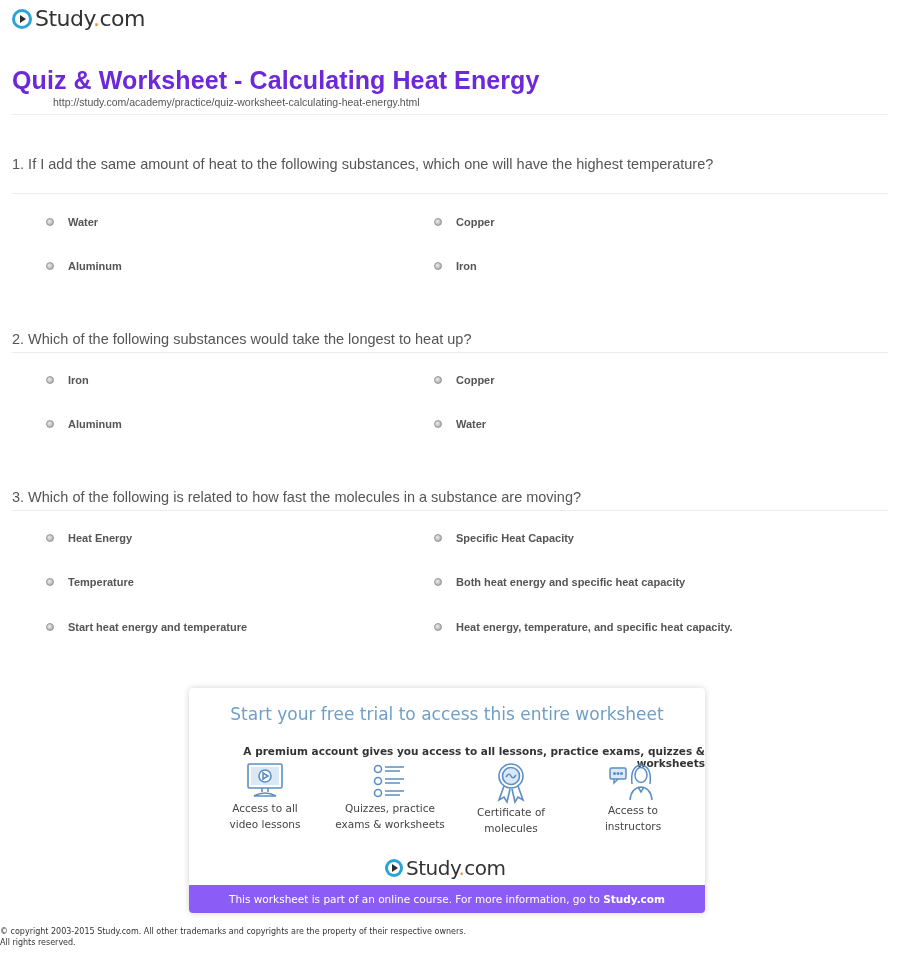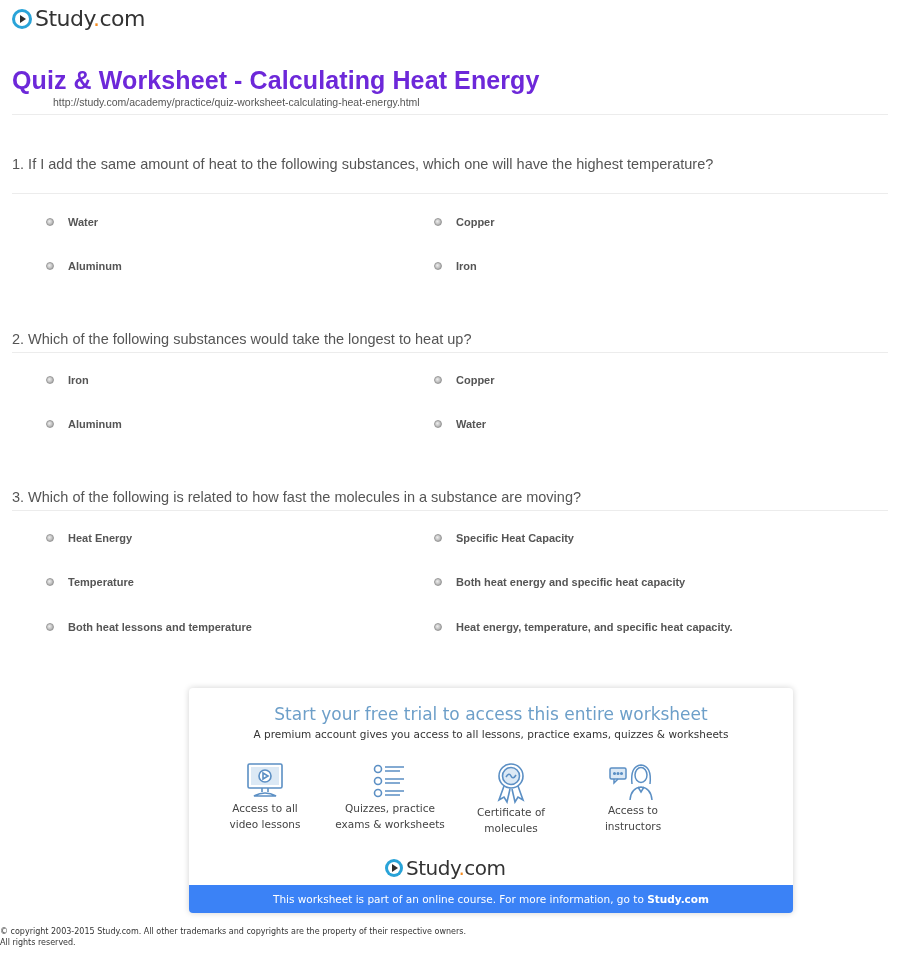--- a/index.html
+++ b/index.html
@@ -20,34 +20,34 @@
     #top-logo .word { font-size: 22px; margin-left: 3px; line-height: 26px; }
 
     .page-title { position: absolute; left: 12px; top: 66px; font-size: 25px; font-weight: bold; color: #6d28d9; letter-spacing: 0.1px; }
     .page-url { position: absolute; left: 12px; top: 96px; font-size: 10.5px; color: #555; padding-left: 41px; }
     .divider { position: absolute; left: 12px; width: 876px; height: 1px; background: #ececec; }
 
     .question { position: absolute; left: 12px; width: 876px; font-size: 14.5px; color: #555; line-height: 17px; }
     .option { position: absolute; display: flex; align-items: center; font-size: 11px; font-weight: bold; color: #555; }
     .radio { width: 8px; height: 8px; border-radius: 50%; background: radial-gradient(circle at 40% 40%, #eee 0%, #bbb 60%, #888 100%); border: 1px solid #999; margin-right: 14px; flex-shrink: 0; }
 
-    .promo { position: absolute; left: 189px; top: 688px; width: 604px; height: 225px; background: #fff; border-radius: 4px; box-shadow: 0 0 6px rgba(0,0,0,0.18); overflow: hidden; padding-left: 19px; }
+    .promo { position: absolute; left: 189px; top: 688px; width: 516px; height: 225px; background: #fff; border-radius: 4px; box-shadow: 0 0 6px rgba(0,0,0,0.18); overflow: hidden; padding-left: 19px; }
     .promo-title { position: absolute; left: 0; width: 100%; top: 16px; text-align: center; font-family: "DejaVu Sans", sans-serif; font-size: 17px; color: #6d9fc9; }
-    .promo-sub { position: absolute; left: 0; width: 100%; top: 40px; text-align: center; font-family: "DejaVu Sans", sans-serif; font-size: 10.5px; color: #333; }
+    .promo-sub { position: absolute; left: 0; width: 100%; top: 57px; text-align: right; font-family: "DejaVu Sans", sans-serif; font-size: 10.5px; color: #333; font-weight: bold; }
     .feature { position: absolute; top: 74px; width: 120px; text-align: center; }
     .feature svg { display: block; margin: 0 auto; }
     .feature-label { margin-top: 0; font-family: "DejaVu Sans", sans-serif; font-size: 10.5px; color: #444; line-height: 16px; }
 
     #promo-logo { left: 196px; top: 168px; }
     #promo-logo .mark { width: 18px; height: 18px; }
     #promo-logo .mark::before { left: 3px; top: 3px; width: 12px; height: 12px; }
     #promo-logo .mark::after { left: 7px; top: 5px; border-width: 4px 0 4px 6px; }
     #promo-logo .word { font-size: 20px; margin-left: 3px; line-height: 24px; }
 
-    .promo-bar { position: absolute; left: 0; bottom: 0; width: 100%; height: 28px; background: #3b82f6; color: #fff; font-family: "DejaVu Sans", sans-serif; font-size: 10.5px; text-align: center; line-height: 28px; }
+    .promo-bar { position: absolute; left: 0; bottom: 0; width: 100%; height: 28px; background: #8b5cf6; color: #fff; font-family: "DejaVu Sans", sans-serif; font-size: 10.5px; text-align: center; line-height: 28px; }
     .promo-bar b { font-weight: bold; }
 
     .copyright { position: absolute; left: 0; width: 901px; top: 926px; text-align: left; font-family: "DejaVu Sans", sans-serif; font-size: 8px; color: #333; line-height: 11px; }
   </style>
 </head>
 <body>
 
 <div class="logo" id="top-logo">
   <span class="mark"></span>
   <span class="word"><span>Study</span><span class="dot">.</span><span>com</span></span>
@@ -108,21 +108,21 @@
 <label class="option" style="left:46px;top:576px">
     <span class="radio"></span>
     <span>Temperature</span>
   </label>
 <label class="option" style="left:434px;top:576px">
     <span class="radio"></span>
     <span>Both heat energy and specific heat capacity</span>
   </label>
 <label class="option" style="left:46px;top:621px">
     <span class="radio"></span>
-    <span>Both heat lessons and temperature</span>
+    <span>Start heat energy and temperature</span>
   </label>
 <label class="option" style="left:434px;top:621px">
     <span class="radio"></span>
     <span>Heat energy, temperature, and specific heat capacity.</span>
   </label>
 
 <div class="promo">
   <div class="promo-title">Start your free trial to access this entire worksheet</div>
   <div class="promo-sub">A premium account gives you access to all lessons, practice exams, quizzes &amp; worksheets</div>
 

